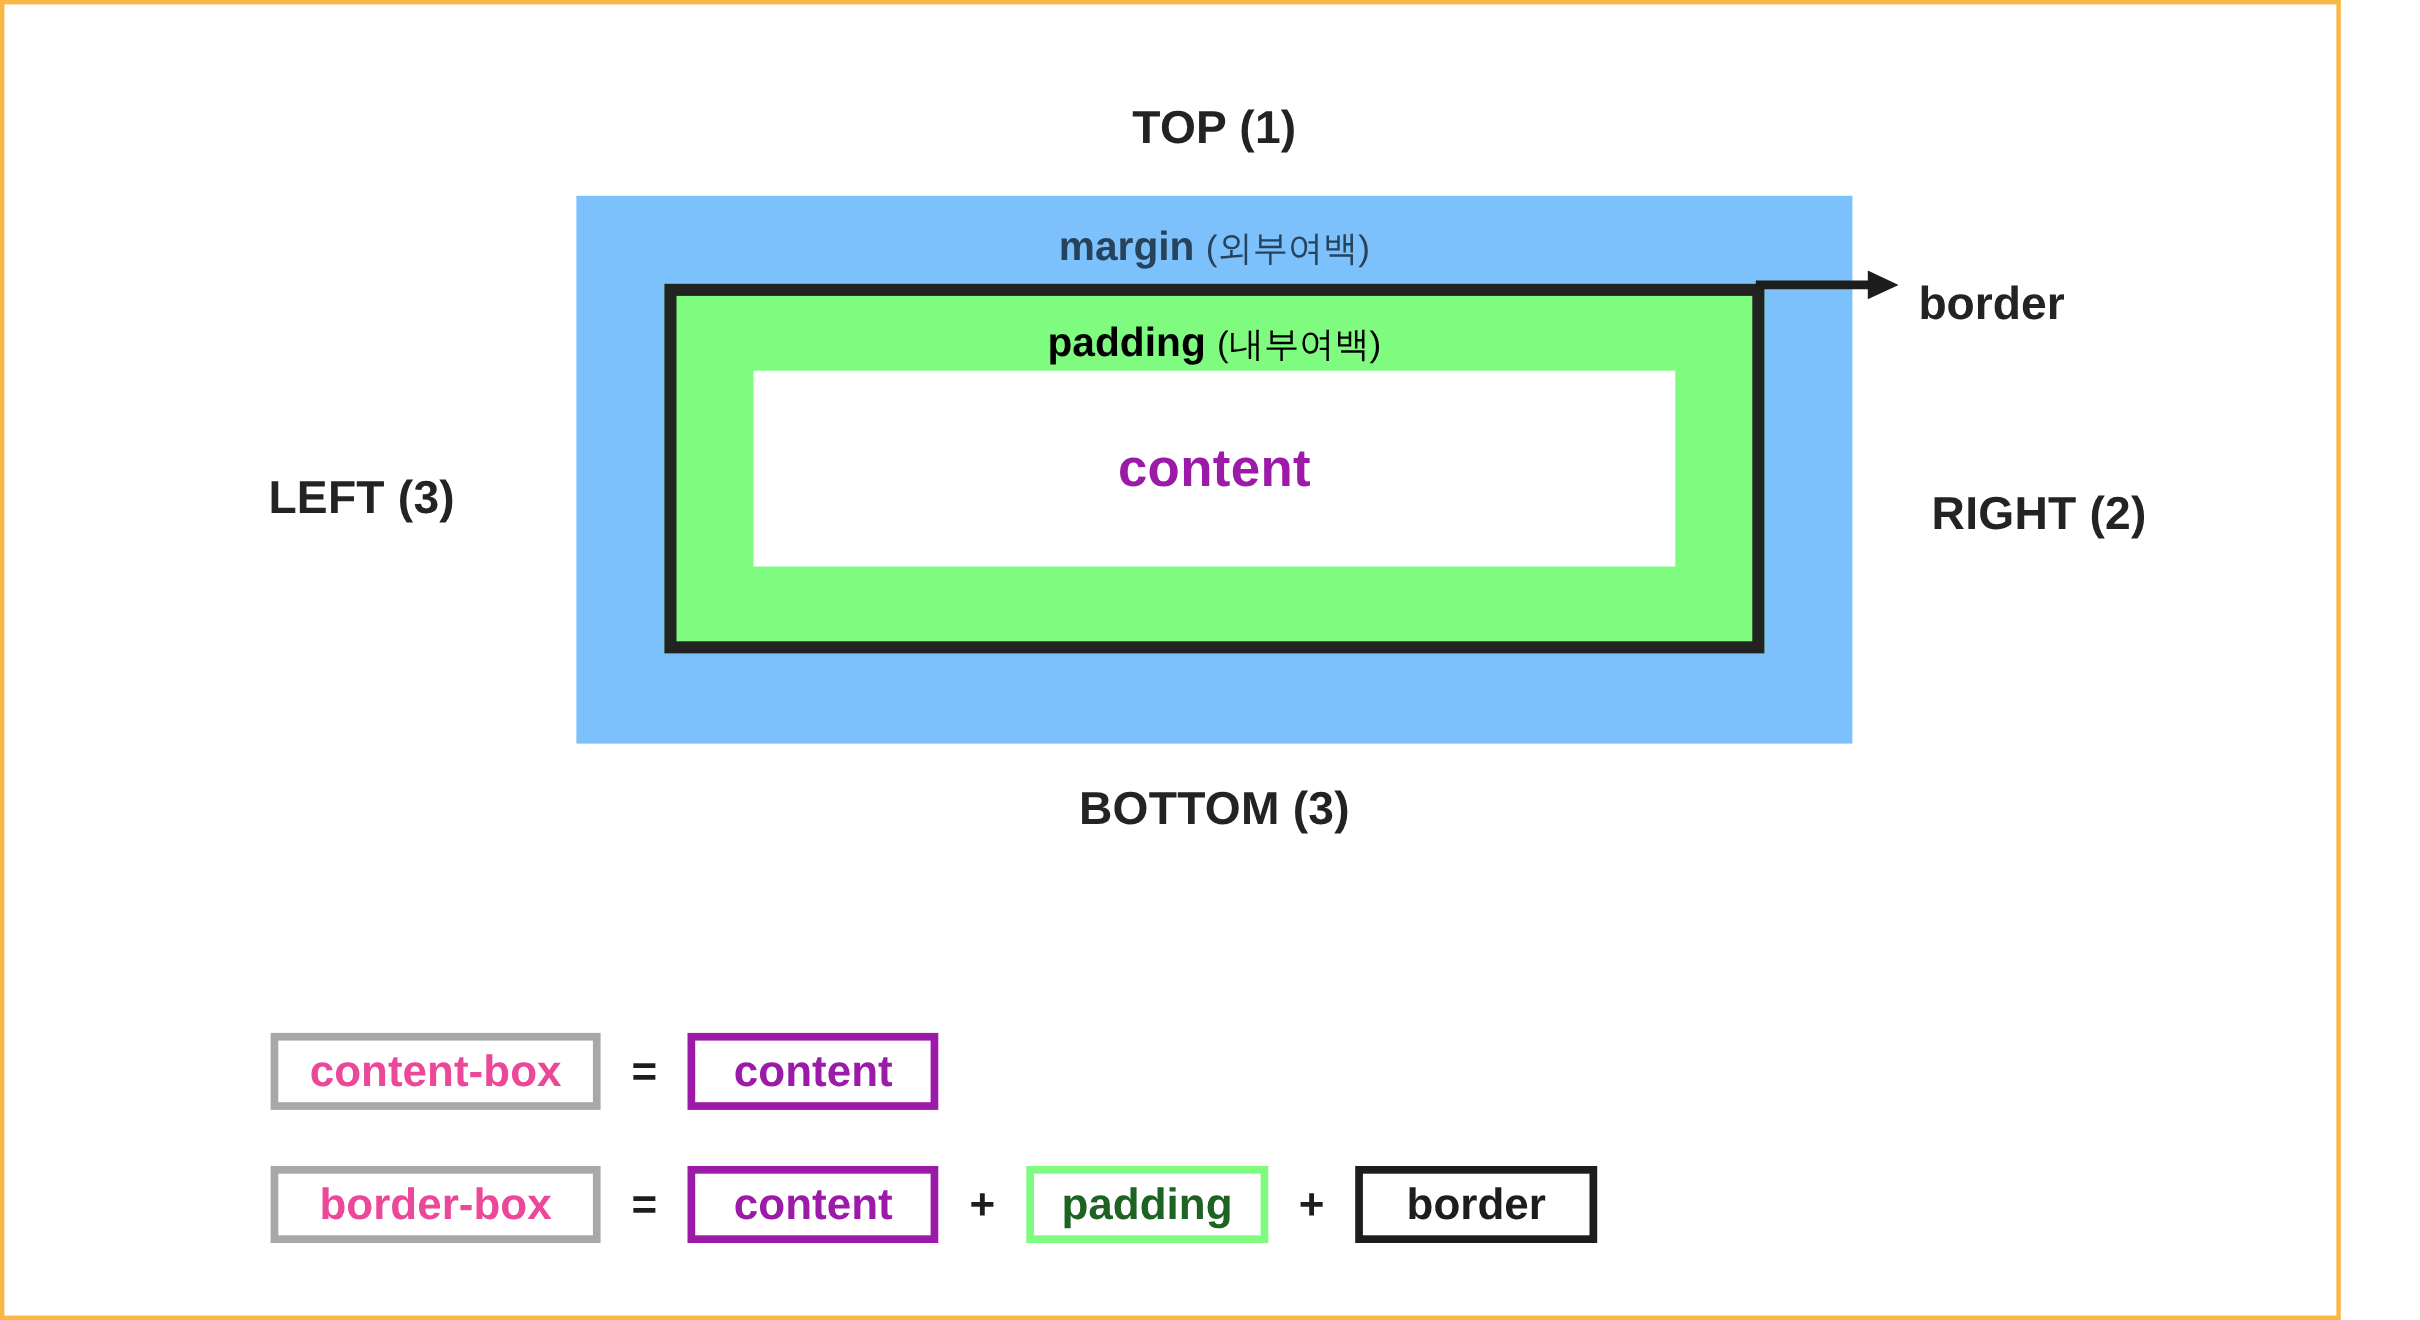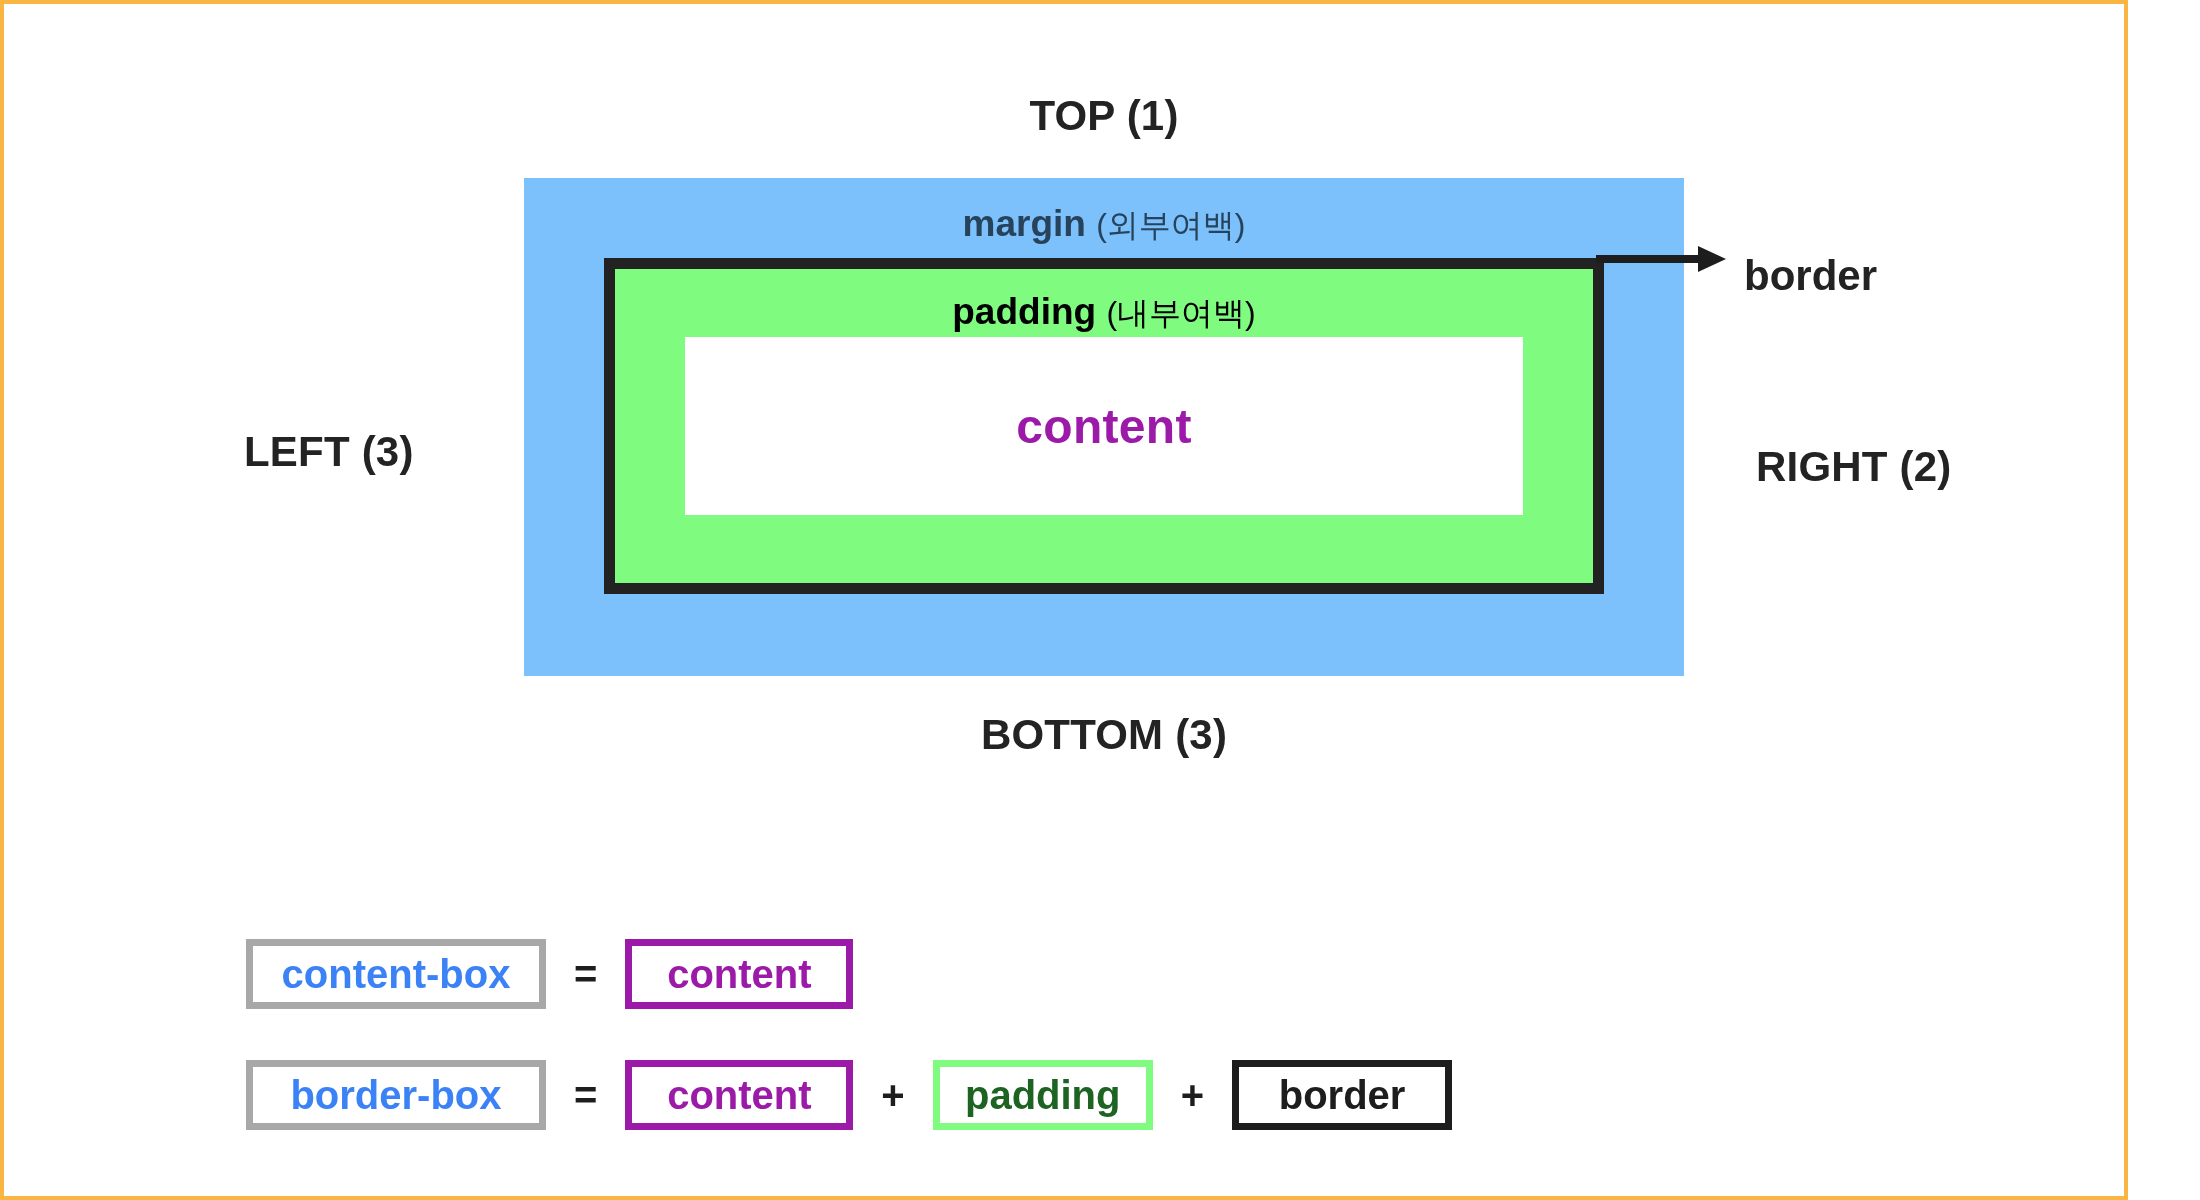--- a/index.html
+++ b/index.html
@@ -144,21 +144,21 @@
     display: flex;
     align-items: center;
     justify-content: center;
     height: 70px;
     padding: 0 22px;
     background: #ffffff;
     font-size: 40px;
     font-weight: bold;
     white-space: nowrap;
   }
-  .chip.gray   { border: 7px solid #a8a8a8; color: #3b82f6; min-width: 300px; padding-left: 22px; }
+  .chip.gray   { border: 7px solid #a8a8a8; color: #ec4899; min-width: 300px; padding-left: 22px; }
   .chip.purple { border: 7px solid #9c1aa8; color: #9c1aa8; min-width: 228px; }
   .chip.green  { border: 7px solid #7ffc80; color: #1d6322; min-width: 220px; }
   .chip.black  { border: 7px solid #1d1d1d; color: #1d1d1d; min-width: 220px; }
 
   .operator {
     font-size: 40px;
     font-weight: bold;
     color: #1d1d1d;
     padding: 0 4px;
   }

